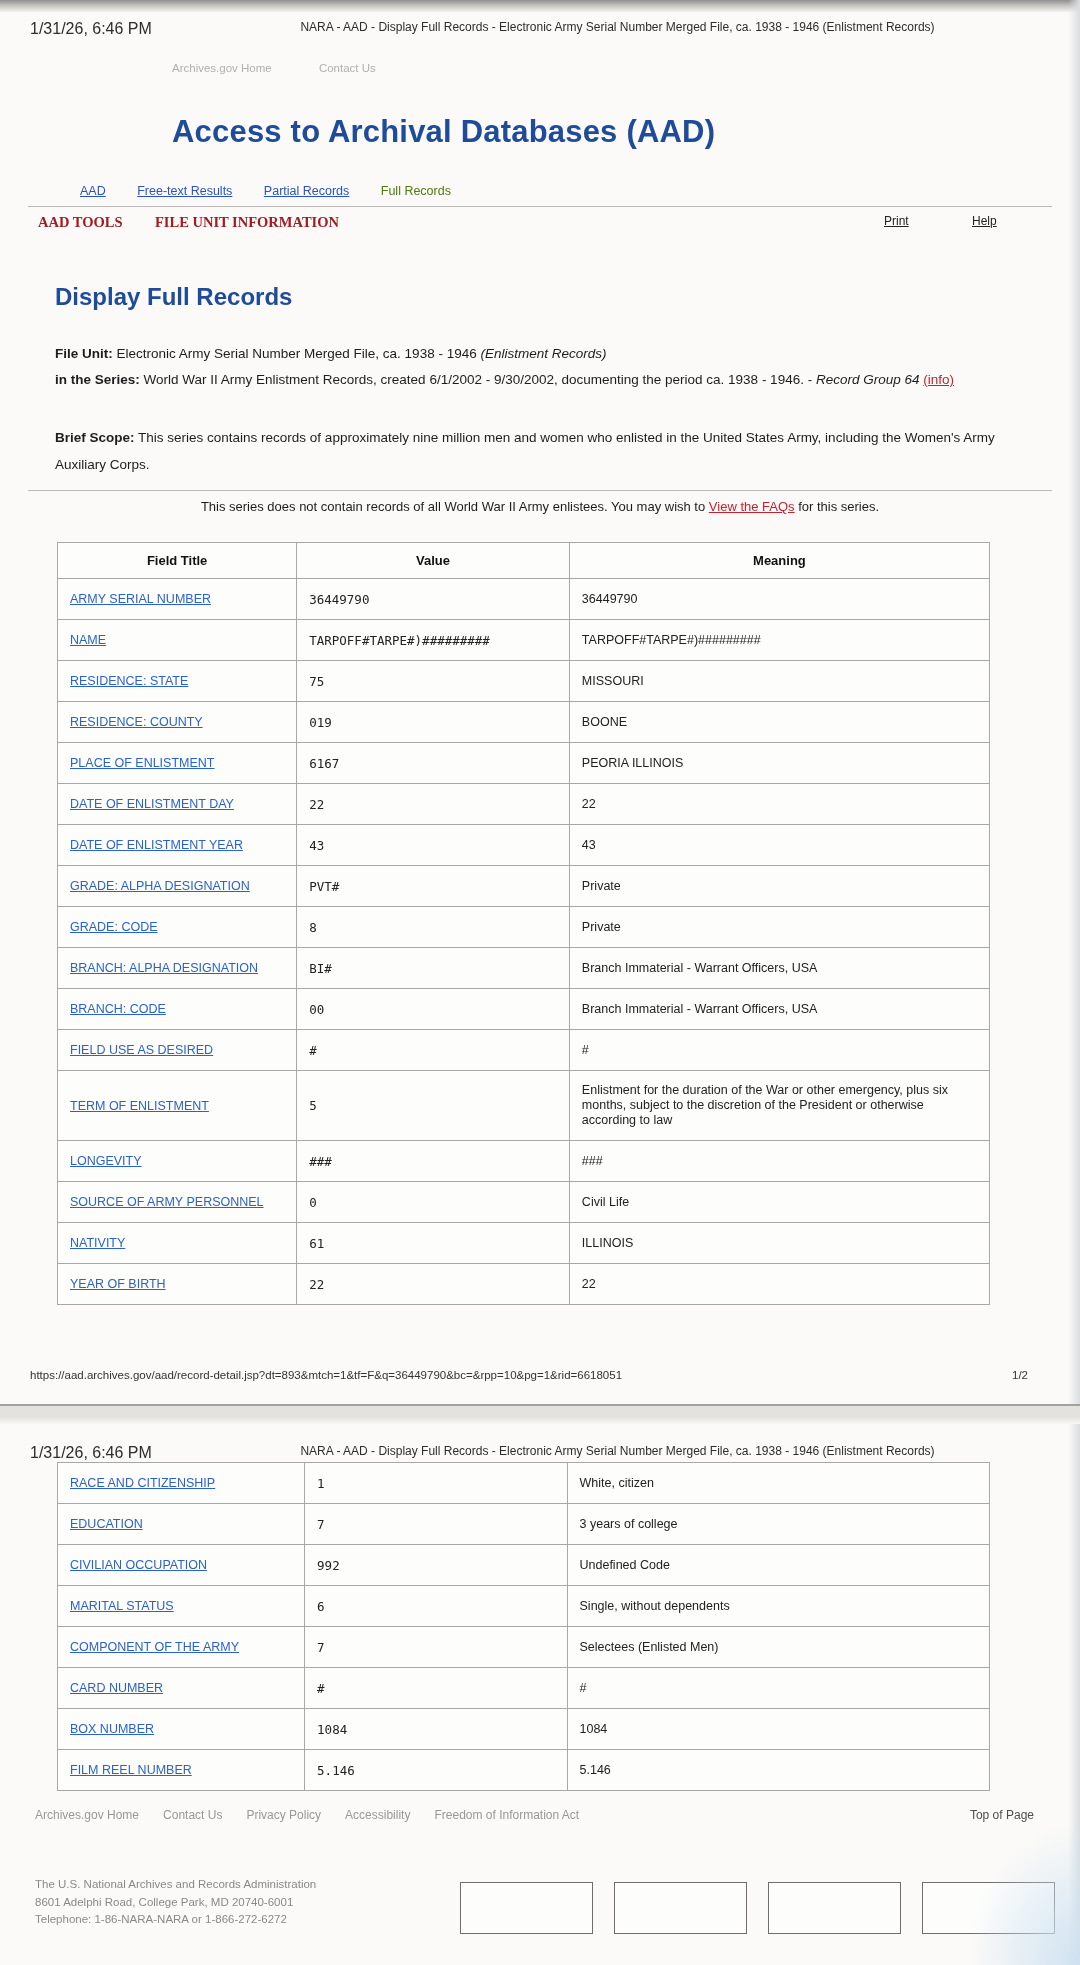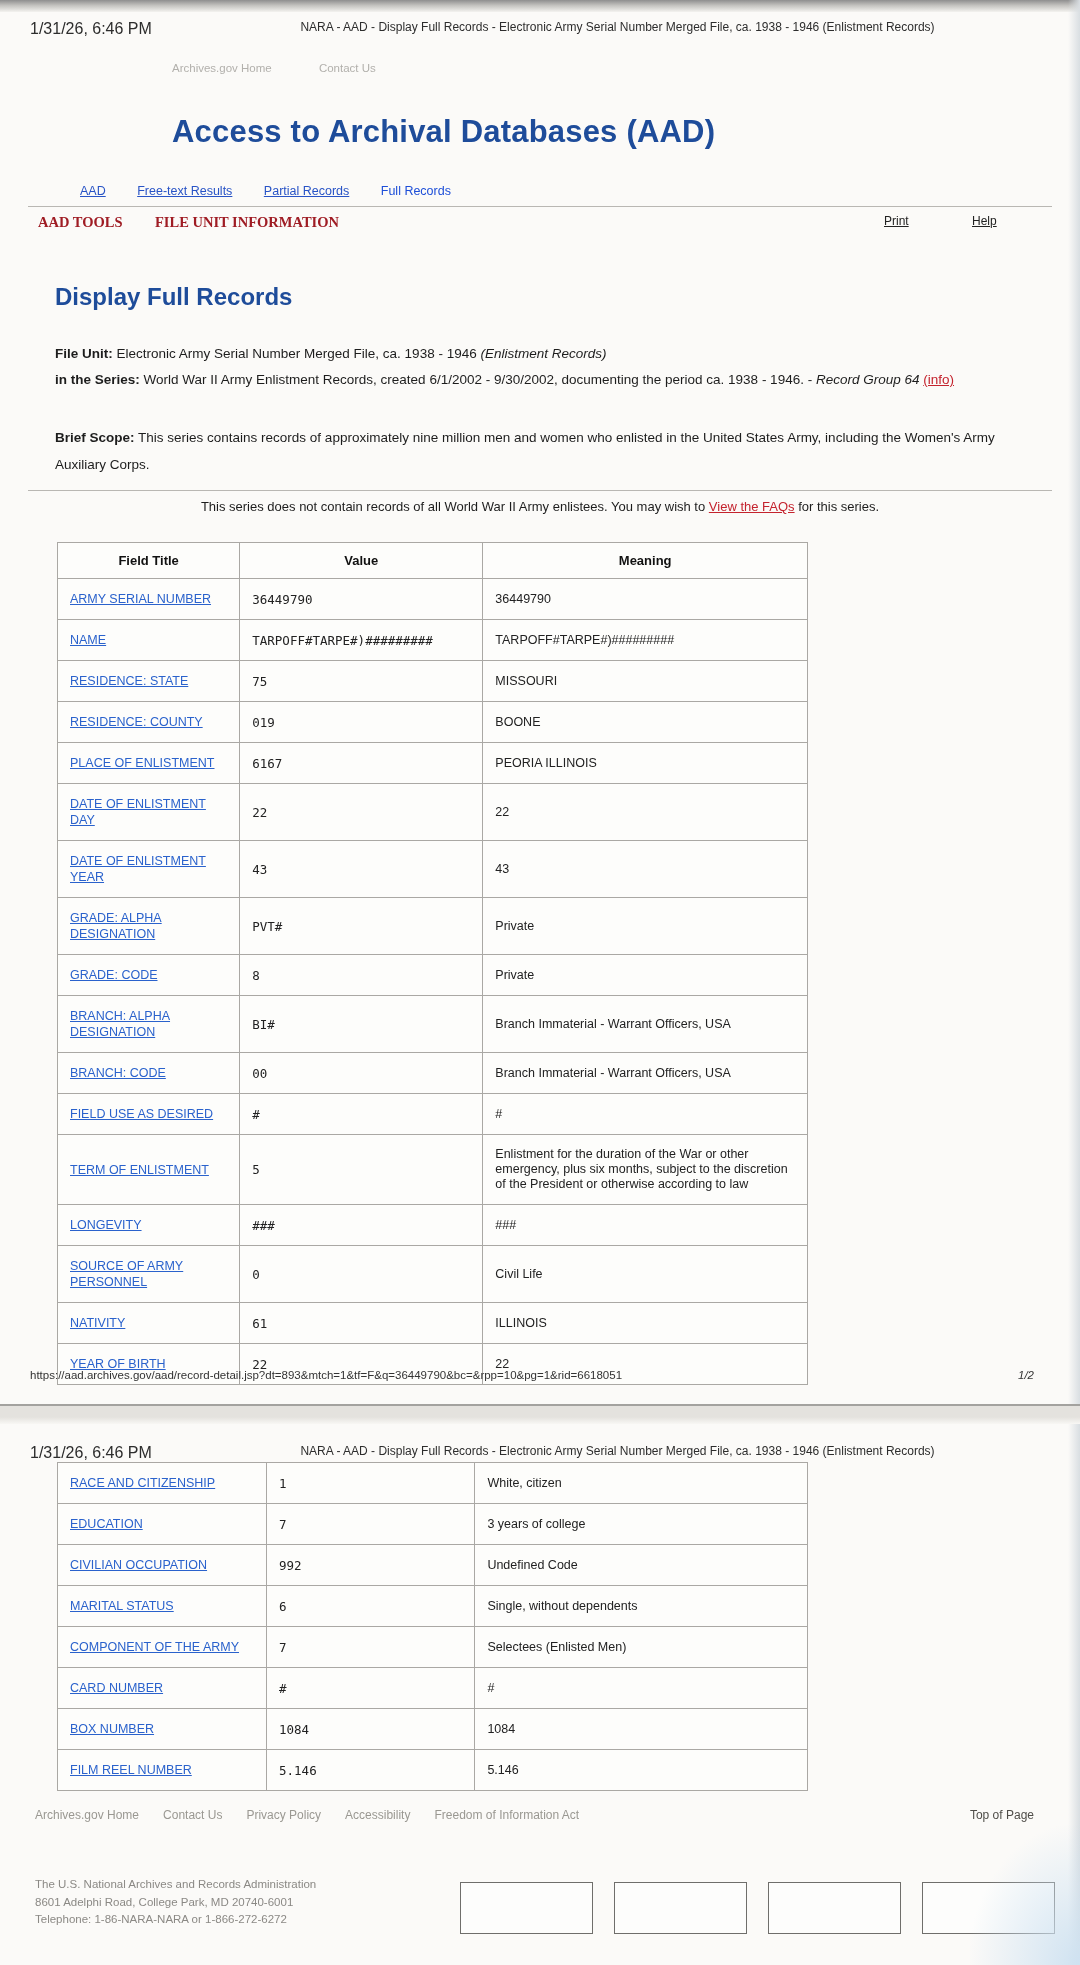--- a/index.html
+++ b/index.html
@@ -23,21 +23,21 @@
   .printed-title{position:absolute;left:185px;right:30px;text-align:center;font-size:12px;color:#2d2d2d;}
   .p1-date{top:20px}.p1-title{top:20px}
 
   .gray-links{position:absolute;top:62px;left:172px;font-size:11.5px;color:#b2b0ac;}
   .gray-links a{color:#b2b0ac;text-decoration:none;margin-right:44px;}
 
   .site-title{position:absolute;top:114px;left:172px;font-size:31px;font-weight:bold;color:#1e4c9a;letter-spacing:.2px;}
 
   .breadcrumb{position:absolute;top:184px;left:80px;font-size:12.5px;}
   .breadcrumb a{color:#2853c6;text-decoration:underline;margin-right:28px;}
-  .breadcrumb .plain{color:#1d4ed8;text-decoration:none;margin-right:12px;}
+  .breadcrumb .plain{color:#4d7c0f;text-decoration:none;margin-right:12px;}
 
   .rule{position:absolute;left:28px;right:28px;border-top:1px solid #b9b7b3;}
   .rule-1{top:206px}.rule-2{top:490px}
 
   .tools-row{position:absolute;top:214px;left:0;right:0;height:20px;text-align:center;}
   .tools-row .red{font-family:"Liberation Serif","DejaVu Serif",serif;font-weight:bold;
     font-size:14.5px;color:#9f1c24;position:absolute;}
   .tools-aad{left:38px}.tools-fui{left:155px}
   .tools-row a{position:absolute;font-size:12px;color:#222;text-decoration:underline;}
   .tools-print{left:884px}.tools-help{left:972px}
@@ -48,35 +48,35 @@
   .meta b{font-weight:bold;}
   .meta i{font-style:italic;}
   .meta .info-link{color:#c4232e;text-decoration:underline;}
 
   .scope{position:absolute;top:424px;left:55px;right:55px;font-size:13.5px;line-height:27px;color:#1d1d1d;}
 
   .note{position:absolute;top:499px;left:28px;right:28px;text-align:center;font-size:13px;color:#1d1d1d;}
   .note a{color:#c4232e;text-decoration:underline;}
 
   
-  table.rec{border-collapse:collapse;position:absolute;left:57px;width:751px;
+  table.rec{border-collapse:collapse;position:absolute;left:57px;width:933px;
     background:#fdfdfb;border:1.5px solid #8c8a86;}
   .t1{top:542px}.t2{top:38px}
   table.rec th,table.rec td{border:1px solid #aaa8a4;vertical-align:middle;text-align:left;}
   table.rec th{font-size:13px;font-weight:bold;text-align:center;padding:10px 6px;color:#111;}
   table.rec td{font-size:12.5px;padding:12px 12px;}
   .t2 td{padding:13px 12px;}
   td.c-field{width:238px;padding-left:14px;padding-right:39px;}
   td.c-value{width:260px;font-family:"DejaVu Sans Mono","Liberation Mono",monospace;font-size:12px;color:#222;}
   td.c-meaning{width:435px;color:#222;line-height:15px;}
   td.c-field a{color:#2a62cc;text-decoration:underline;line-height:16px;}
 
   .url-row{position:absolute;top:1369px;left:0;right:0;font-size:11.5px;color:#333;}
   .url-row .url{position:absolute;left:30px;}
-  .url-row .pg{position:absolute;right:46px;font-style:italic;}
+  .url-row .pg{position:absolute;right:52px;}
 
   
   .page2{position:absolute;top:1424px;left:0;right:0;height:541px;}
   .p2-date{top:20px}.p2-title{top:20px}
 
   .footer-links{position:absolute;top:384px;left:35px;right:40px;font-size:12px;color:#9a9892;}
   .footer-links a{color:#9a9892;text-decoration:none;margin-right:24px;}
   .footer-links .top-link{position:absolute;right:6px;color:#4f4d49;margin-right:0;}
 
   .address{position:absolute;top:452px;left:35px;font-size:11.5px;line-height:17.5px;color:#8b8985;}

